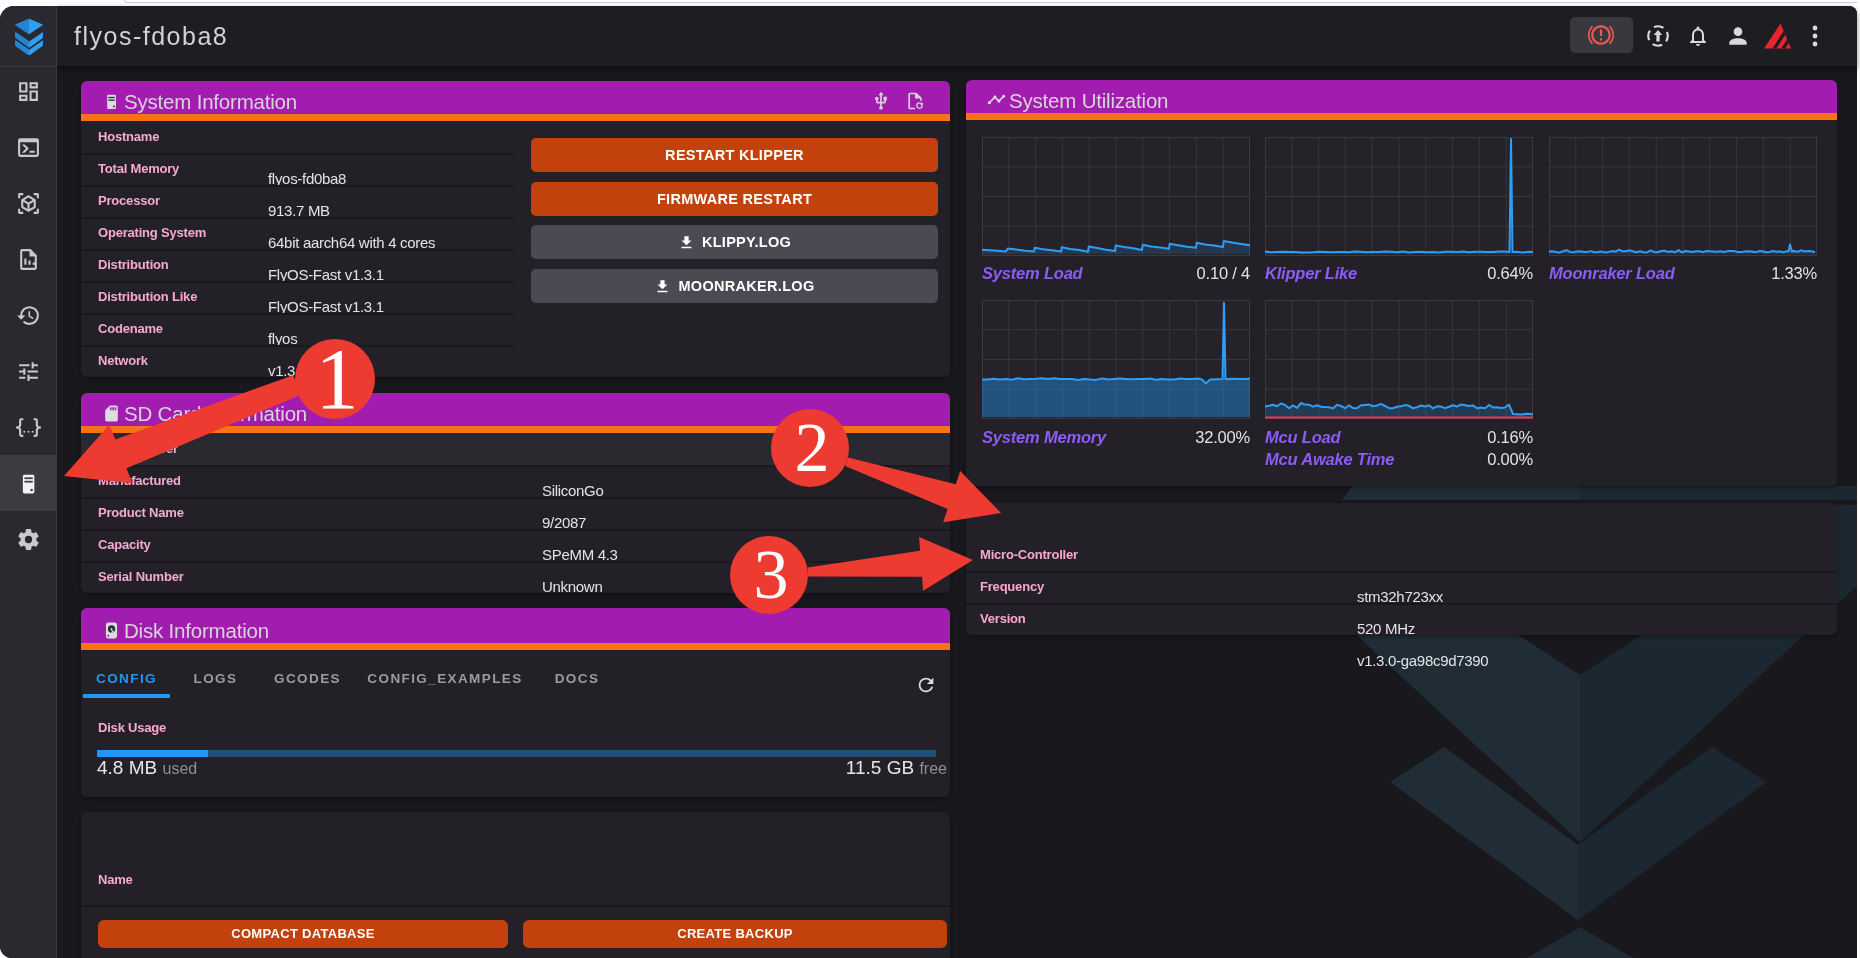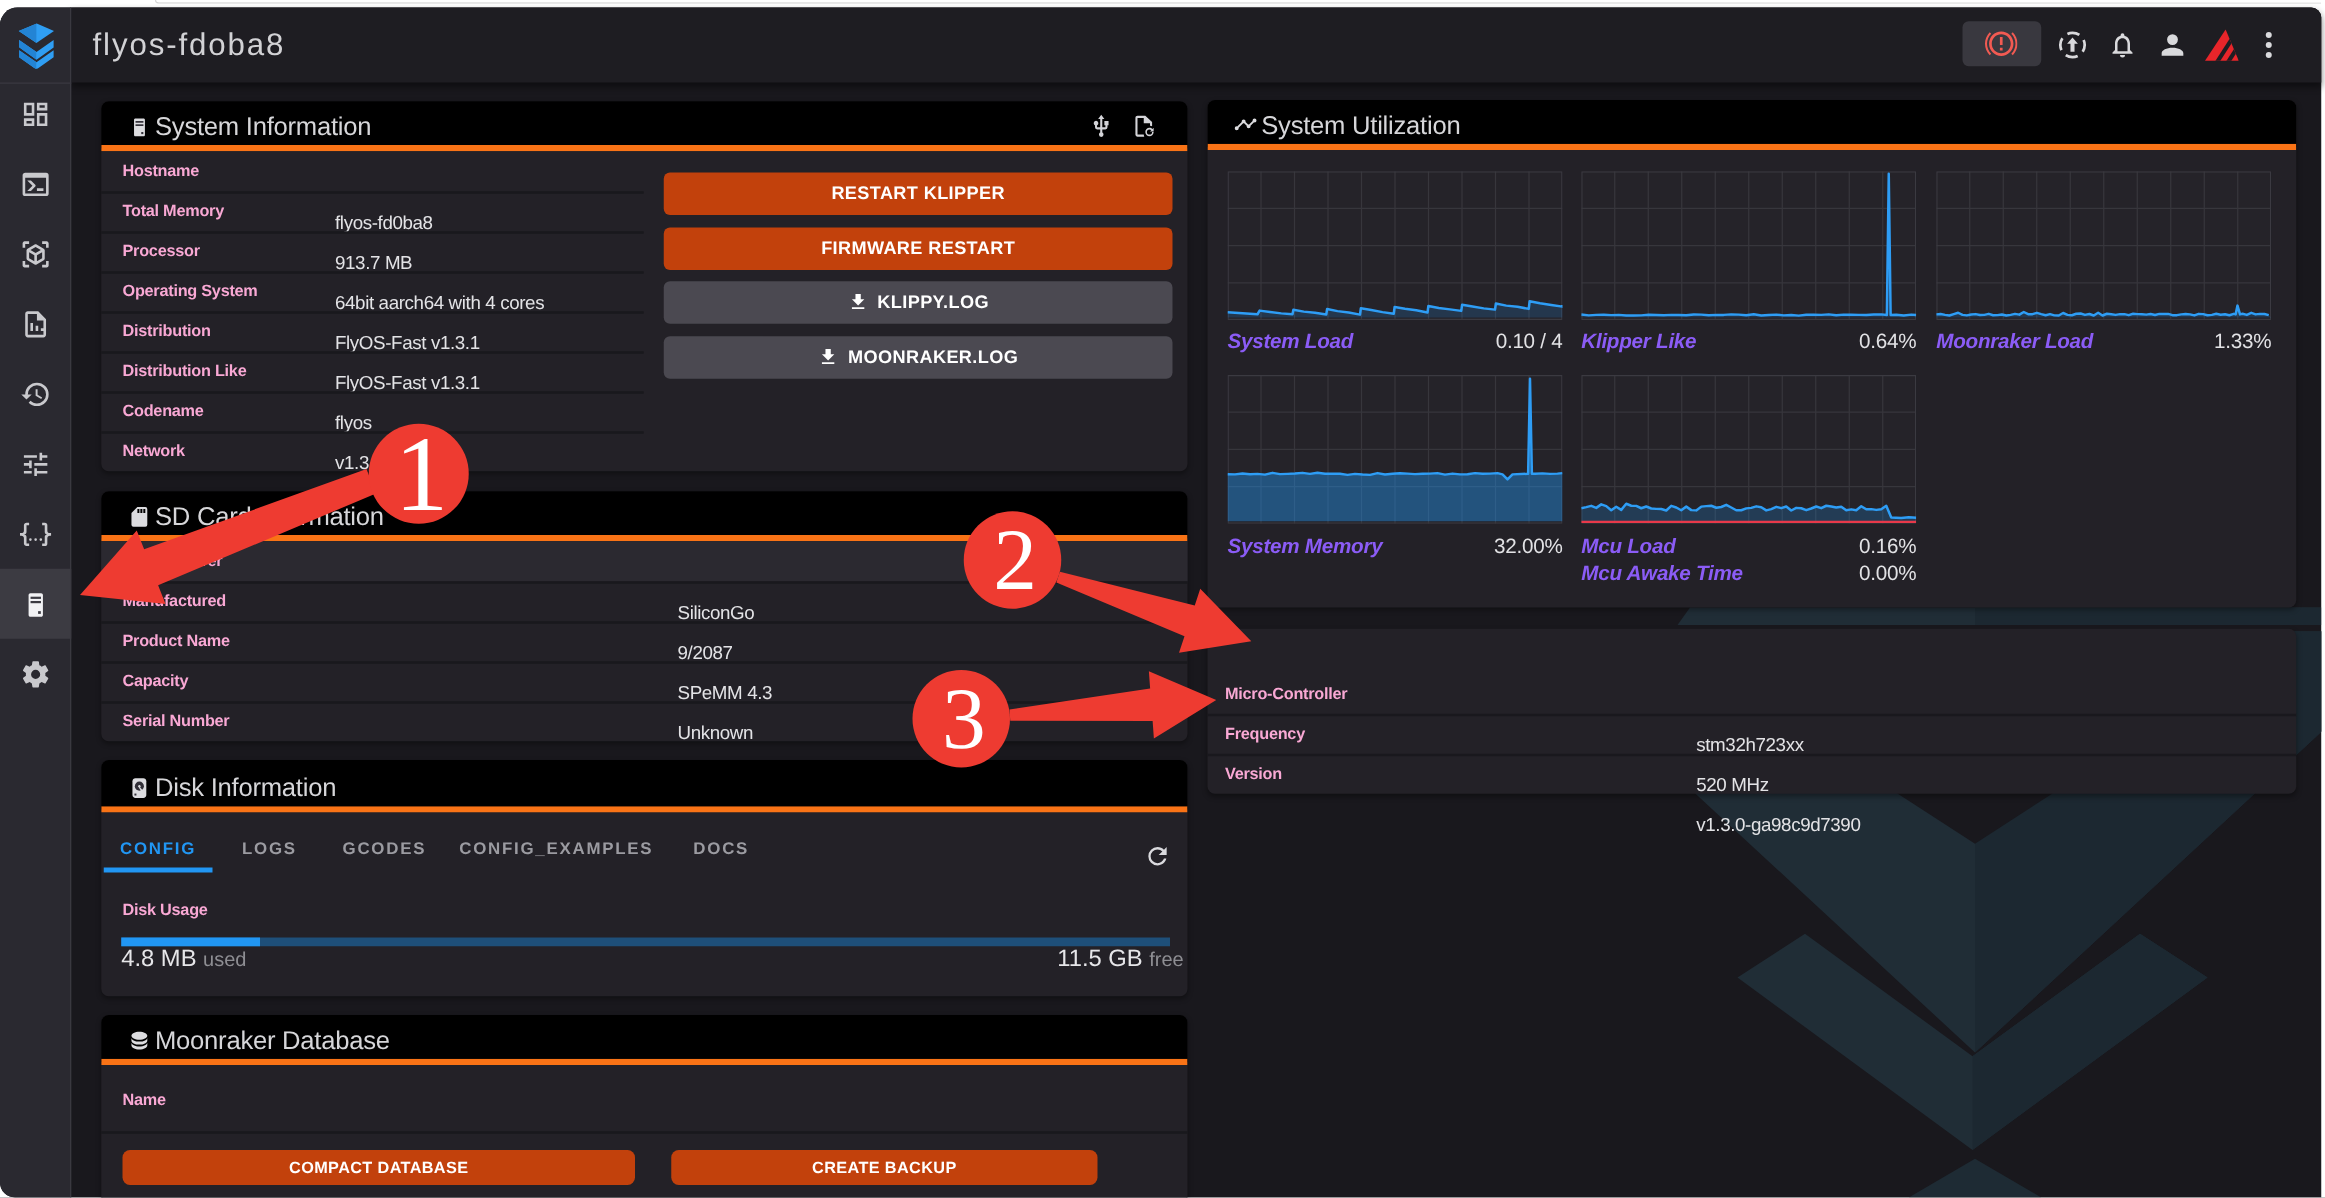--- a/index.html
+++ b/index.html
@@ -14,22 +14,22 @@
   #topbar .title { position:absolute; left:17px; top:0; height:60px; line-height:61px;
     font-size:25px; color:#d2d2d5; letter-spacing:1.5px; }
   #sidebar { position:absolute; left:0; top:6px; width:57px; height:952px;
     background:#2a2930; border-radius:14px 0 0 12px; }
   #sidebar .vdiv { position:absolute; right:0; top:0; width:1px; height:100%; background:#3a3940; }
   #sidebar .hdiv { position:absolute; left:0; top:60px; width:100%; height:1px; background:#3a3940; }
   #sidebar .hl { position:absolute; left:0; top:449px; width:57px; height:56px; background:#3c3b42; }
   .sideicon { position:absolute; left:16px; width:25px; height:25px; }
   .card { position:absolute; background:#232127; border-radius:6px;
     box-shadow:0 2px 4px rgba(0,0,0,0.35); }
-  .chead { position:absolute; left:0; top:0; width:100%; height:40px; background:#000000;
-    border-radius:6px 6px 0 0; border-bottom:5px solid #f97316;padding-left:22px; }
+  .chead { position:absolute; left:0; top:0; width:100%; height:40px; background:#a21caf;
+    border-radius:6px 6px 0 0; border-bottom:7px solid #f97316;padding-left:22px; }
   .chead .ttl { position:absolute; left:43px; top:0; height:40px; line-height:41px;
     font-size:20.5px; color:#d6d6d9; letter-spacing:-0.2px; }
   .chead svg.hicon { position:absolute; left:21px; top:11px; }
   .row-label { position:absolute; font-size:13px; font-weight:bold; color:#f9a8d4; letter-spacing:-0.2px; }
   .row-value { position:absolute; font-size:15px; color:#e3e3e6; letter-spacing:-0.3px;margin-top:42px; }
   .rsep { position:absolute; height:2px; background:#19181d; }
   .btn { position:absolute; border-radius:5px; text-align:center; color:#fff;
     font-size:14.5px; font-weight:bold; letter-spacing:0.3px; }
   .btn.blue { background:#c2410c; }
   .btn.gray { background:#4b4951; }
@@ -250,30 +250,24 @@
   <svg class="abs" style="left:834px;top:66px" width="22" height="22" viewBox="0 0 24 24" fill="#dadade">
       <path d="M17.65,6.35C16.2,4.9 14.21,4 12,4A8,8 0 0,0 4,12A8,8 0 0,0 12,20C15.73,20 18.84,17.45 19.73,14H17.65C16.83,16.33 14.61,18 12,18A6,6 0 0,1 6,12A6,6 0 0,1 12,6C13.66,6 15.14,6.69 16.22,7.78L13,11H20V4L17.65,6.35Z"></path>
     </svg>
   <div class="row-label" style="left:17px;top:111px;height:17px;line-height:17px">Disk Usage</div>
   <div class="abs" style="left:16px;top:142px;width:839px;height:6.5px;background:#1e4f79"></div>
   <div class="abs" style="left:16px;top:142px;width:111px;height:6.5px;background:#2196f3"></div>
   <div class="abs" style="left:16px;top:147px;height:25px;line-height:25px;font-size:19px;color:#e6e6e9">4.8 MB <span style="font-size:16px;color:#8e8e93">used</span></div>
   <div class="abs" style="left:566px;top:147px;width:300px;height:25px;line-height:25px;font-size:19px;color:#e6e6e9;text-align:right">11.5 GB <span style="font-size:16px;color:#8e8e93">free</span></div>
 </div>
 <div class="card" style="left:81px;top:812px;width:869px;height:158px">
-  <div class="chead">
-    <svg class="hicon" width="19" height="19" viewBox="0 0 24 24" fill="#dcdcdf">
-        <path d="M12,3C7.58,3 4,4.79 4,7C4,9.21 7.58,11 12,11C16.42,11 20,9.21 20,7C20,4.79 16.42,3 12,3M4,9V12C4,14.21 7.58,16 12,16C16.42,16 20,14.21 20,12V9C20,11.21 16.42,13 12,13C7.58,13 4,11.21 4,9M4,14V17C4,19.21 7.58,21 12,21C16.42,21 20,19.21 20,17V14C20,16.21 16.42,18 12,18C7.58,18 4,16.21 4,14Z"></path>
-      </svg>
-    <div class="ttl">Moonraker Database</div>
-  </div>
   <div class="row-label" style="left:17px;top:40px;height:55px;line-height:55px">Name</div>
   <div class="rsep" style="left:0;top:93px;width:869px"></div>
   <div class="btn blue" style="left:17px;top:107.5px;width:410px;height:28.5px;line-height:28.5px;font-size:13px;border-radius:6px">COMPACT DATABASE</div>
-  <div class="btn blue" style="left:456px;top:107.5px;width:341px;height:28.5px;line-height:28.5px;font-size:13px;border-radius:6px">CREATE BACKUP</div>
+  <div class="btn blue" style="left:442px;top:107.5px;width:424px;height:28.5px;line-height:28.5px;font-size:13px;border-radius:6px">CREATE BACKUP</div>
 </div>
 <div class="card" style="left:966px;top:80px;width:871px;height:406px">
   <div class="chead">
     <svg class="hicon" width="19" height="19" viewBox="0 0 24 24" fill="#dcdcdf" style="top:10px">
         <path d="M3,14L3.5,14.07L8.07,9.5C7.89,8.85 8.06,8.11 8.59,7.59C9.37,6.8 10.63,6.8 11.41,7.59C11.94,8.11 12.11,8.85 11.93,9.5L14.5,12.07L15,12C15.18,12 15.35,12 15.5,12.07L19.07,8.5C19,8.35 19,8.18 19,8A2,2 0 0,1 21,6A2,2 0 0,1 23,8A2,2 0 0,1 21,10C20.82,10 20.65,10 20.5,9.93L16.93,13.5C17,13.65 17,13.82 17,14A2,2 0 0,1 15,16A2,2 0 0,1 13,14L13.07,13.5L10.5,10.93C10.18,11 9.82,11 9.5,10.93L4.93,15.5L5,16A2,2 0 0,1 3,18A2,2 0 0,1 1,16A2,2 0 0,1 3,14Z"></path>
       </svg>
     <div class="ttl">System Utilization</div>
   </div>
   <div class="chart-label" style="left:16px;top:183.5px">System Load</div>
   <div class="chart-value" style="left:184px;top:183.5px;width:100px">0.10 / 4</div>

